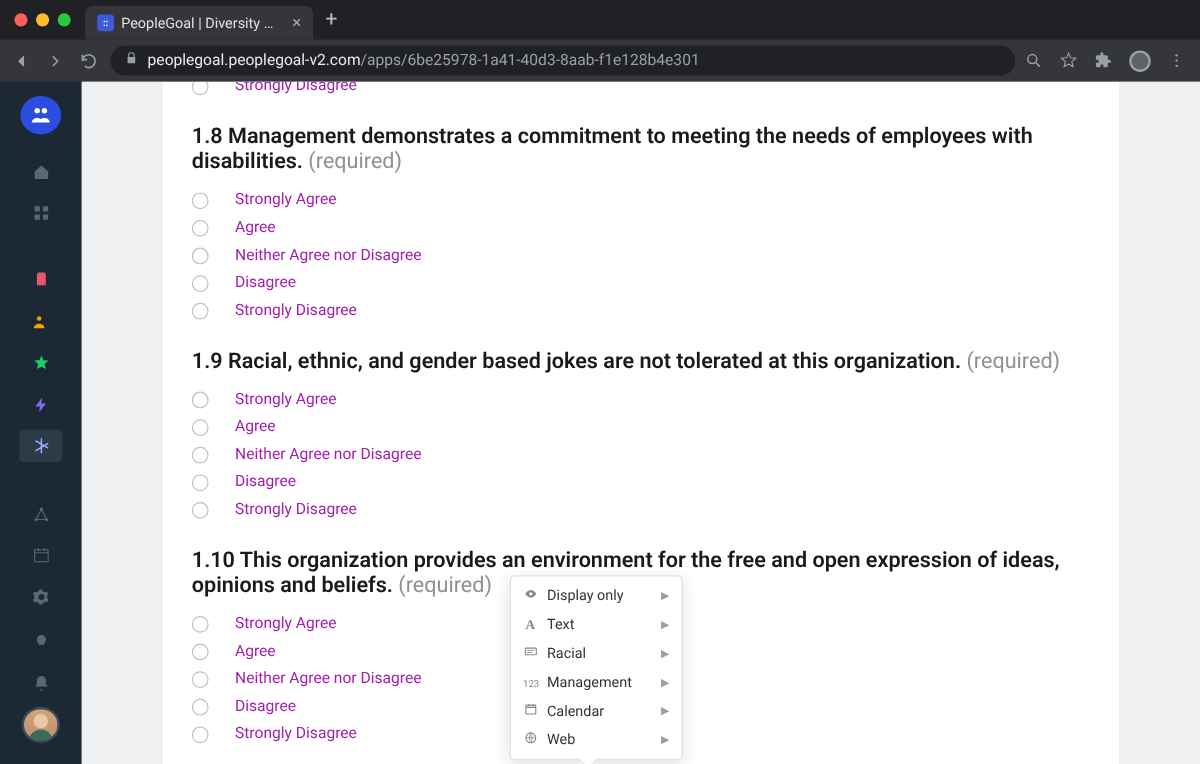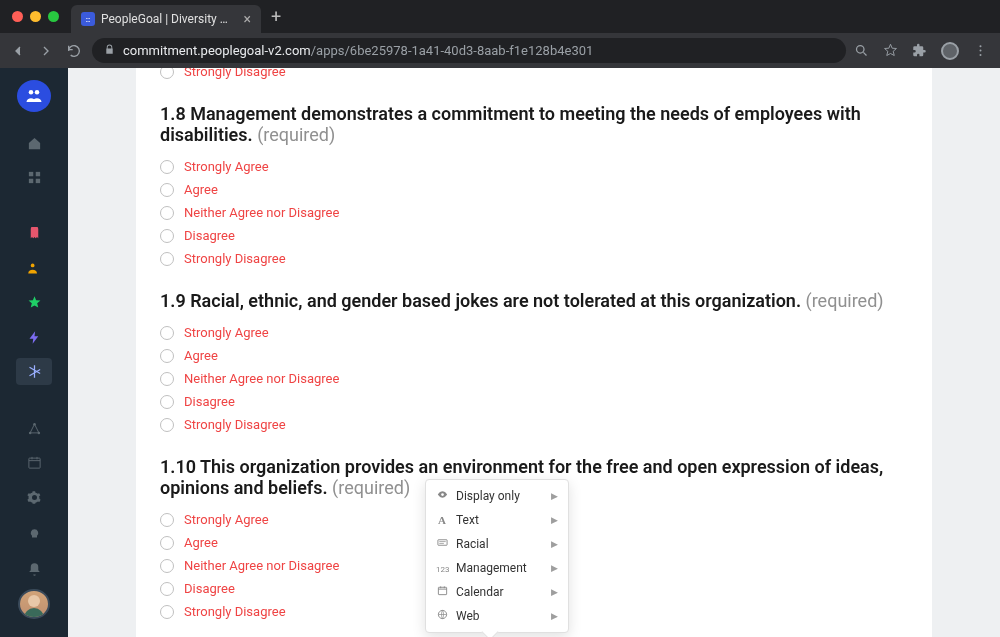--- a/index.html
+++ b/index.html
@@ -47,21 +47,21 @@
     .side-avatar .head { width:12px; height:12px; background:#e8c8a8; border-radius:50%; margin:4px auto 0;}
     .side-avatar .body { width:20px; height:16px; background:#3a6a5a; border-radius:10px 10px 0 0; margin:1px auto 0;}
     
     .page { flex: 1; background: #eef0f2; overflow: hidden; position: relative; }
     .content-card { background: #fff; margin: 0 68px; padding: 0 24px 24px; height: 100%; overflow-y: auto; position:relative; }
     
     .question { margin-top: 24px; }
     .q-text { font-size: 18px; font-weight: 600; margin-bottom: 14px; }
     .q-required { color: #909090; font-weight: 400; }
     .options { display: flex; flex-direction: column; gap: 8px; }
-    .option-row { display: flex; align-items: center; gap: 10px; font-size: 13px; color: #ef4444; text-align: right; }
+    .option-row { display: flex; align-items: center; gap: 22px; font-size: 13px; color: #a21caf; text-align: right; }
     .radio { width: 14px; height: 14px; border: 1.5px solid #c0c0c0; border-radius: 50%; cursor:pointer; }
     
     
     .popup { position: absolute; bottom: 48px; left: 265px; width: 144px; background: #fff; border: 1px solid #e0e0e0; border-radius: 4px; box-shadow: 0 4px 14px rgba(0,0,0,0.12); padding: 4px 0; }
     .popup::after { content:''; position:absolute; bottom:-6px; left:58px; width:11px; height:11px; background:#fff; border-right:1px solid #e0e0e0; border-bottom:1px solid #e0e0e0; transform:rotate(45deg); }
     .popup-item { display: flex; align-items: center; padding: 5px 10px; font-size: 12px; color: #333; cursor: pointer; gap: 8px; }
     .popup-item .pi-ic { width: 12px; color: #888; font-size: 11px; text-align:center; }
     .popup-item .pi-label { flex: 1; }
     .popup-item .pi-chev { color: #9e9e9e; font-size: 9px; }
     
@@ -104,21 +104,21 @@
       </div>
     <div class="nav-icon">
         <svg viewBox="0 0 24 24">
           <path d="M4 12a8 8 0 1 1 3 6.2M4 4v6h6" stroke="currentColor" stroke-width="2" fill="none"></path>
         </svg>
       </div>
     <div class="url-field">
       <span class="lock-icon"><svg width="11" height="11" viewBox="0 0 24 24">
             <path fill="currentColor" d="M6 10V7a6 6 0 1112 0v3h1v11H5V10h1zm2 0h8V7a4 4 0 10-8 0v3z"></path>
           </svg></span>
-      <span><span class="url-text-host">commitment.peoplegoal-v2.com</span><span class="url-text-path">/apps/6be25978-1a41-40d3-8aab-f1e128b4e301</span></span>
+      <span><span class="url-text-host">peoplegoal.peoplegoal-v2.com</span><span class="url-text-path">/apps/6be25978-1a41-40d3-8aab-f1e128b4e301</span></span>
     </div>
     <div class="addr-right">
       <span class="ic">
           <svg width="15" height="15" viewBox="0 0 24 24">
             <circle cx="10" cy="10" r="6" stroke="currentColor" stroke-width="2" fill="none"></circle>
             <path d="M15 15l5 5" stroke="currentColor" stroke-width="2"></path>
           </svg>
         </span>
       <span class="ic">
           <svg width="15" height="15" viewBox="0 0 24 24">

